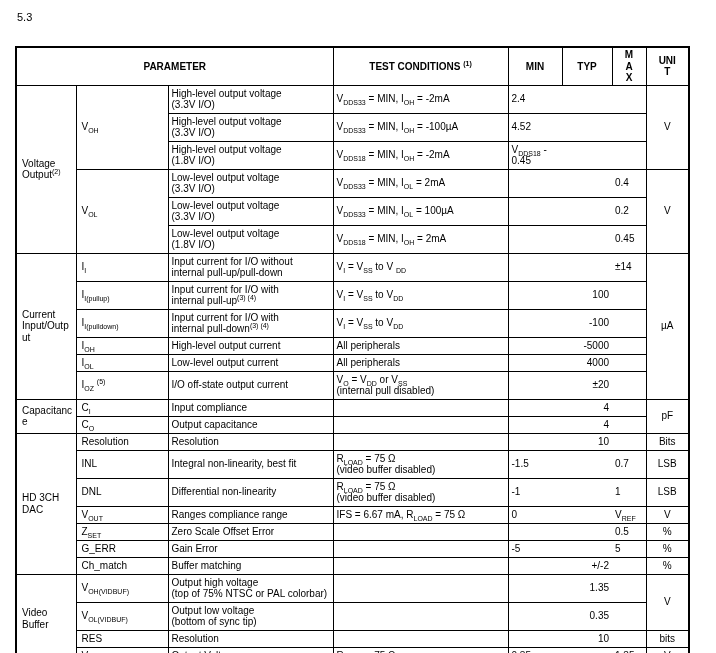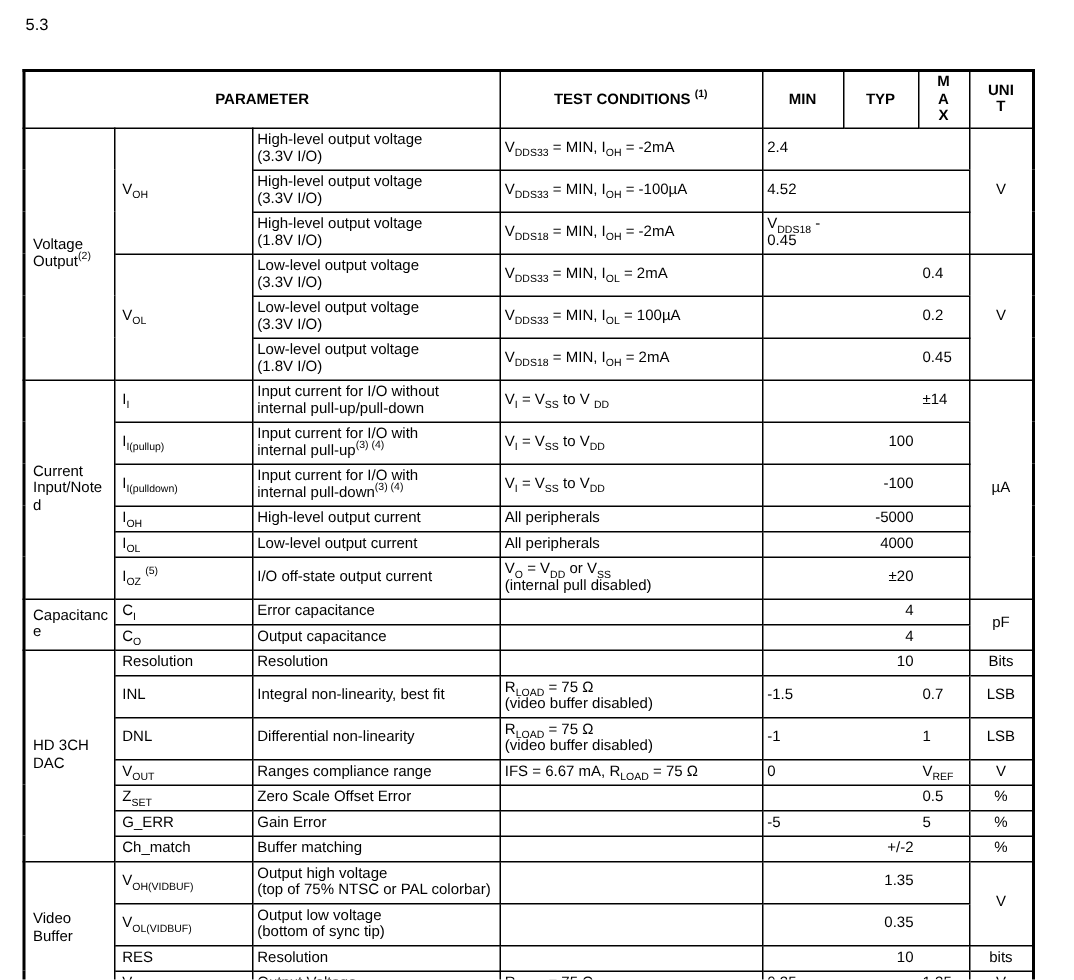--- a/index.html
+++ b/index.html
@@ -99,21 +99,21 @@
           <td class="max">0.2</td>
         </tr>
         <tr class="tall">
           <td class="desc">Low-level output voltage<br>(1.8V I/O)</td>
           <td class="test">V<sub>DDS18</sub> = MIN, I<sub>OH</sub> = 2mA</td>
           <td class="min"></td>
           <td class="typ"></td>
           <td class="max">0.45</td>
         </tr>
         <tr class="tall">
-          <td rowspan="6" class="grp">Current Input/Noted</td>
+          <td rowspan="6" class="grp">Current Input/Output</td>
           <td class="sym">I<sub>I</sub></td>
           <td class="desc">Input current for I/O without<br>internal pull-up/pull-down</td>
           <td class="test">V<sub>I</sub> = V<sub>SS</sub> to V <sub>DD</sub></td>
           <td class="min"></td>
           <td class="typ"></td>
           <td class="max">±14</td>
           <td rowspan="6" class="unit">µA</td>
         </tr>
         <tr class="tall">
           <td class="sym">I<sub>I(pullup)</sub></td>
@@ -151,21 +151,21 @@
           <td class="sym">I<sub>OZ</sub> <sup>(5)</sup></td>
           <td class="desc">I/O off-state output current</td>
           <td class="test">V<sub>O</sub> = V<sub>DD</sub> or V<sub>SS</sub><br>(internal pull disabled)</td>
           <td class="min"></td>
           <td class="typ">±20</td>
           <td class="max"></td>
         </tr>
         <tr class="short">
           <td rowspan="2" class="grp">Capacitance</td>
           <td class="sym">C<sub>I</sub></td>
-          <td class="desc">Error capacitance</td>
+          <td class="desc">Input compliance</td>
           <td class="test"></td>
           <td class="min"></td>
           <td class="typ">4</td>
           <td class="max"></td>
           <td rowspan="2" class="unit">pF</td>
         </tr>
         <tr class="short">
           <td class="sym">C<sub>O</sub></td>
           <td class="desc">Output capacitance</td>
           <td class="test"></td>

